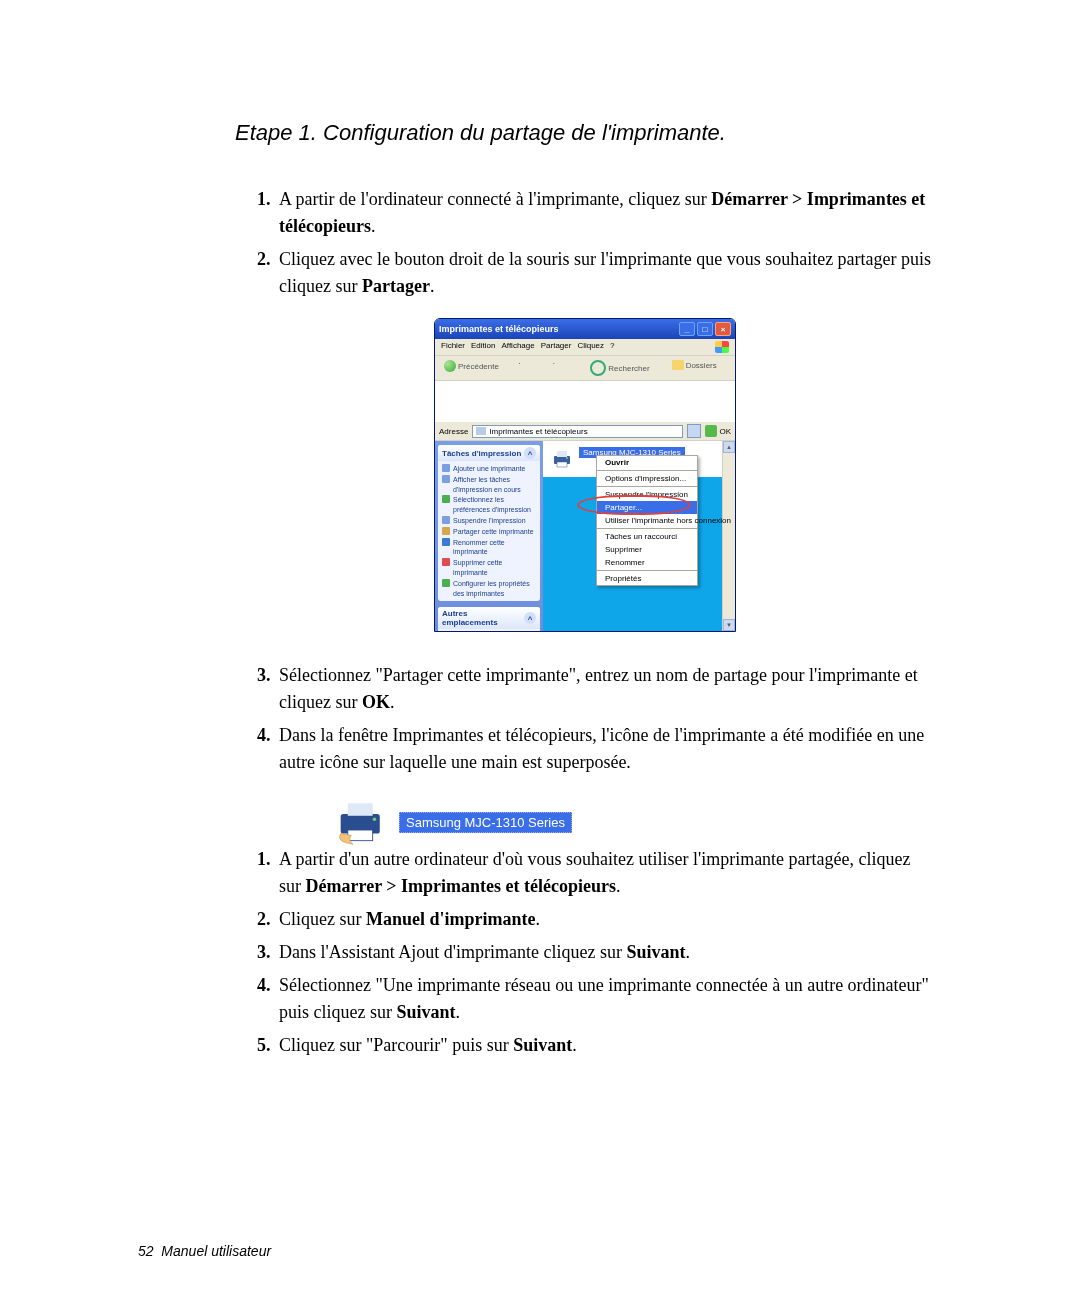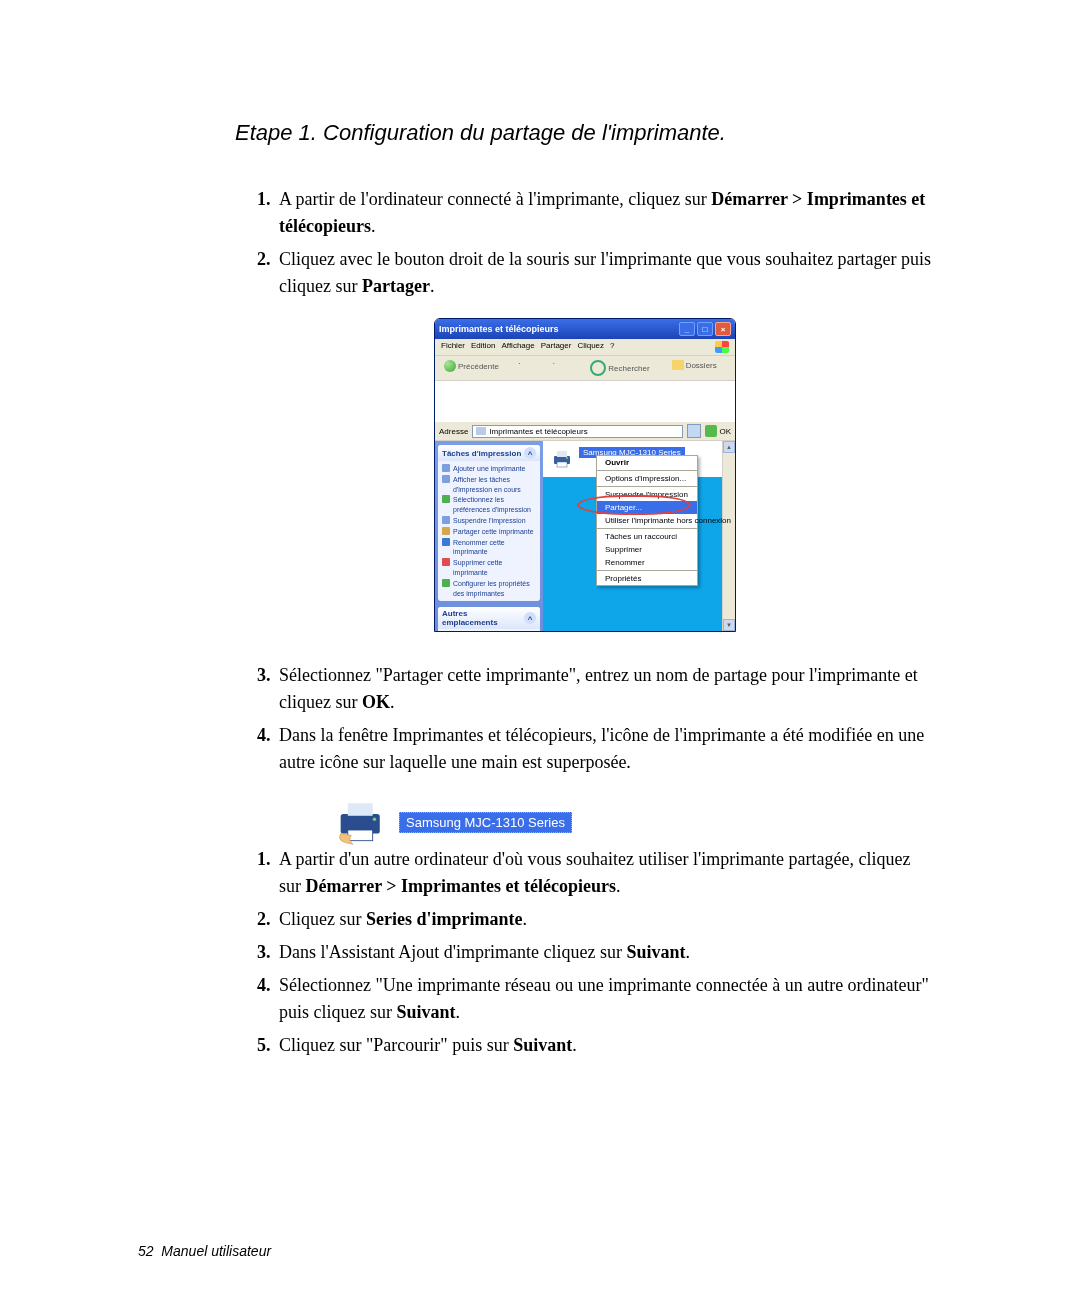--- a/index.html
+++ b/index.html
@@ -466,21 +466,21 @@
       </svg>
       <span class="lbl">Samsung MJC-1310 Series</span>
     </div>
 
 
     <ol class="main-list">
       <li>
         <span>A partir d'un autre ordinateur d'où vous souhaitez utiliser l'imprimante partagée, cliquez sur </span><span class="bold">Démarrer &gt; Imprimantes et télécopieurs</span><span>.</span>
       </li>
       <li>
-        <span>Cliquez sur </span><span class="bold">Series d'imprimante</span><span>.</span>
+        <span>Cliquez sur </span><span class="bold">Manuel d'imprimante</span><span>.</span>
       </li>
       <li>
         <span>Dans l'Assistant Ajout d'imprimante cliquez sur </span><span class="bold">Suivant</span><span>.</span>
       </li>
       <li>
         <span>Sélectionnez "Une imprimante réseau ou une imprimante connectée à un autre ordinateur" puis cliquez sur </span><span class="bold">Suivant</span><span>.</span>
       </li>
       <li>
         <span>Cliquez sur "Parcourir" puis sur </span><span class="bold">Suivant</span><span>.</span>
       </li>

